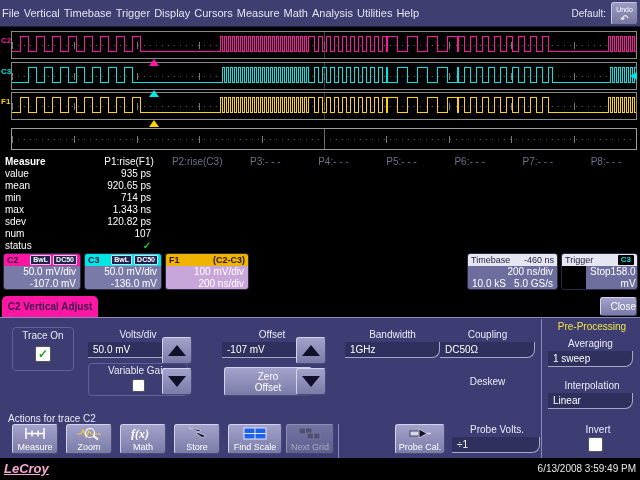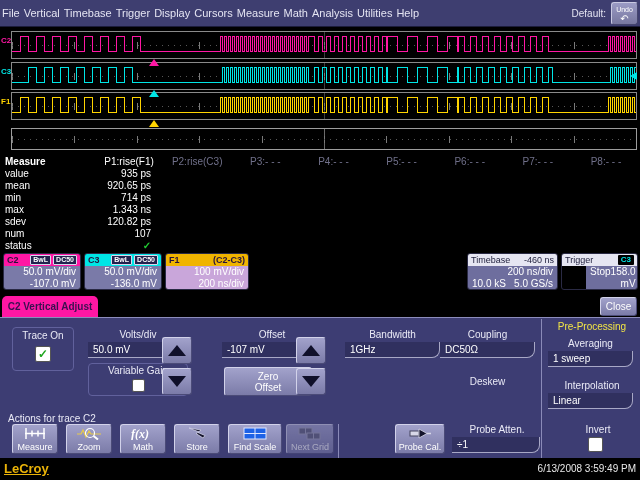--- a/index.html
+++ b/index.html
@@ -67,42 +67,42 @@
     font-size:10px; text-align:center; line-height:17px; }
   .dialog-body { position:absolute; top:317px; left:0; width:640px; height:141px;
     background:#3d3d73; border-top:1px solid #8c8cbc; }
   .abs { position:absolute; }
   .dlabel { color:#eaeaf6; font-size:10px; text-align:center; line-height:12px; }
   .field { background:#30305f; border-bottom:1px solid #a8a8c6; border-right:1px solid #a8a8c6;
     border-bottom-right-radius:8px; color:#fff; font-size:10px; line-height:13px;
     padding:1px 5px; text-align:left; }
   .gbox { border:1px solid #61619c; border-radius:4px; }
   .raised { background:linear-gradient(180deg,#a2a2cb,#7b7ba8); border:1px solid;
-    border-color:#d2d2ea #4b4b78 #4b4b78 #d2d2ea; border-radius:3px; color:#fff; }
+    border-color:#d2d2ea #4b4b78 #4b4b78 #d2d2ea; border-radius:3px; color:#fff;text-align:right; }
   .checkbox { background:#fff; border:1px solid #555; border-radius:2px;
     display:flex; align-items:center; justify-content:center; }
   .checkbox.checked::after { content:"✓"; color:#1ea51e; font-weight:bold; font-size:12px; }
   .arrow-btn { width:30px; height:27px; display:flex; align-items:center; justify-content:center; }
   .tri-up { width:0; height:0; border-left:9px solid transparent; border-right:9px solid transparent;
     border-bottom:11px solid #10102a; }
   .tri-dn { width:0; height:0; border-left:9px solid transparent; border-right:9px solid transparent;
     border-top:11px solid #10102a; }
   .vdivider { position:absolute; width:1px; background:#8a8ab8; }
   .preproc { color:#f2e545; font-size:10px; text-align:center; }
   .action-btn { position:absolute; top:426px; height:30px; display:flex; flex-direction:column;
     align-items:center; justify-content:center; font-size:9px; line-height:10px; gap:0px; }
   .action-btn.disabled { opacity:.55; }
   .zero-btn { display:flex; align-items:center; justify-content:center; font-size:10px;
     line-height:11px; text-align:center; }
   .zero-btn span { width:46px; }
 
   
   .footer { position:absolute; top:458px; left:0; width:640px; height:22px; background:#000; }
-  .logo { position:absolute; left:4px; top:3px; color:#eab308; font-size:13px;
-    font-weight:bold; text-decoration:underline; }
+  .logo { position:absolute; left:4px; top:3px; color:#f9a8d4; font-size:13px;
+    font-weight:bold; font-style:italic; text-decoration:underline; }
   .timestamp { position:absolute; right:4px; top:5px; color:#e9e9e9; font-size:10px; }
 </style>
 </head>
 <body>
 
 <div class="menubar">
   <div style="display:flex;">
       <div class="menu-item">File</div>
       <div class="menu-item">Vertical</div>
       <div class="menu-item">Timebase</div>
@@ -362,21 +362,21 @@
   <div class="preproc abs" style="left:548px; top:3px; width:88px;">Pre-Processing</div>
   <div class="dlabel abs" style="left:548px; top:20px; width:85px;">Averaging</div>
   <div class="field abs" style="left:548px; top:33px; width:85px;">1 sweep</div>
   <div class="dlabel abs" style="left:548px; top:62px; width:88px;">Interpolation</div>
   <div class="field abs" style="left:548px; top:75px; width:85px;">Linear</div>
 
   <div class="dlabel abs" style="left:8px; top:95px; text-align:left;">Actions for trace C2</div>
 
   <div class="vdivider" style="left:338px; top:106px; height:34px;"></div>
 
-  <div class="dlabel abs" style="left:452px; top:106px; width:90px;">Probe Atten.</div>
+  <div class="dlabel abs" style="left:452px; top:106px; width:90px;">Probe Volts.</div>
   <div class="field abs" style="left:452px; top:119px; width:88px;">÷1</div>
 
   <div class="dlabel abs" style="left:560px; top:106px; width:76px;">Invert</div>
   <div class="checkbox abs" style="left:588px; top:119px; width:15px; height:15px;"></div>
 <div class="action-btn raised" style="left: 12px; width: 46px; top: 106px;">
       <span><svg width="22" height="13" viewBox="0 0 22 13">
           <g stroke="#fff" stroke-width="1.5" fill="none">
             <line x1="1" y1="6.5" x2="21" y2="6.5"></line>
             <line x1="2" y1="1" x2="2" y2="12"></line>
             <line x1="20" y1="1" x2="20" y2="12"></line>

